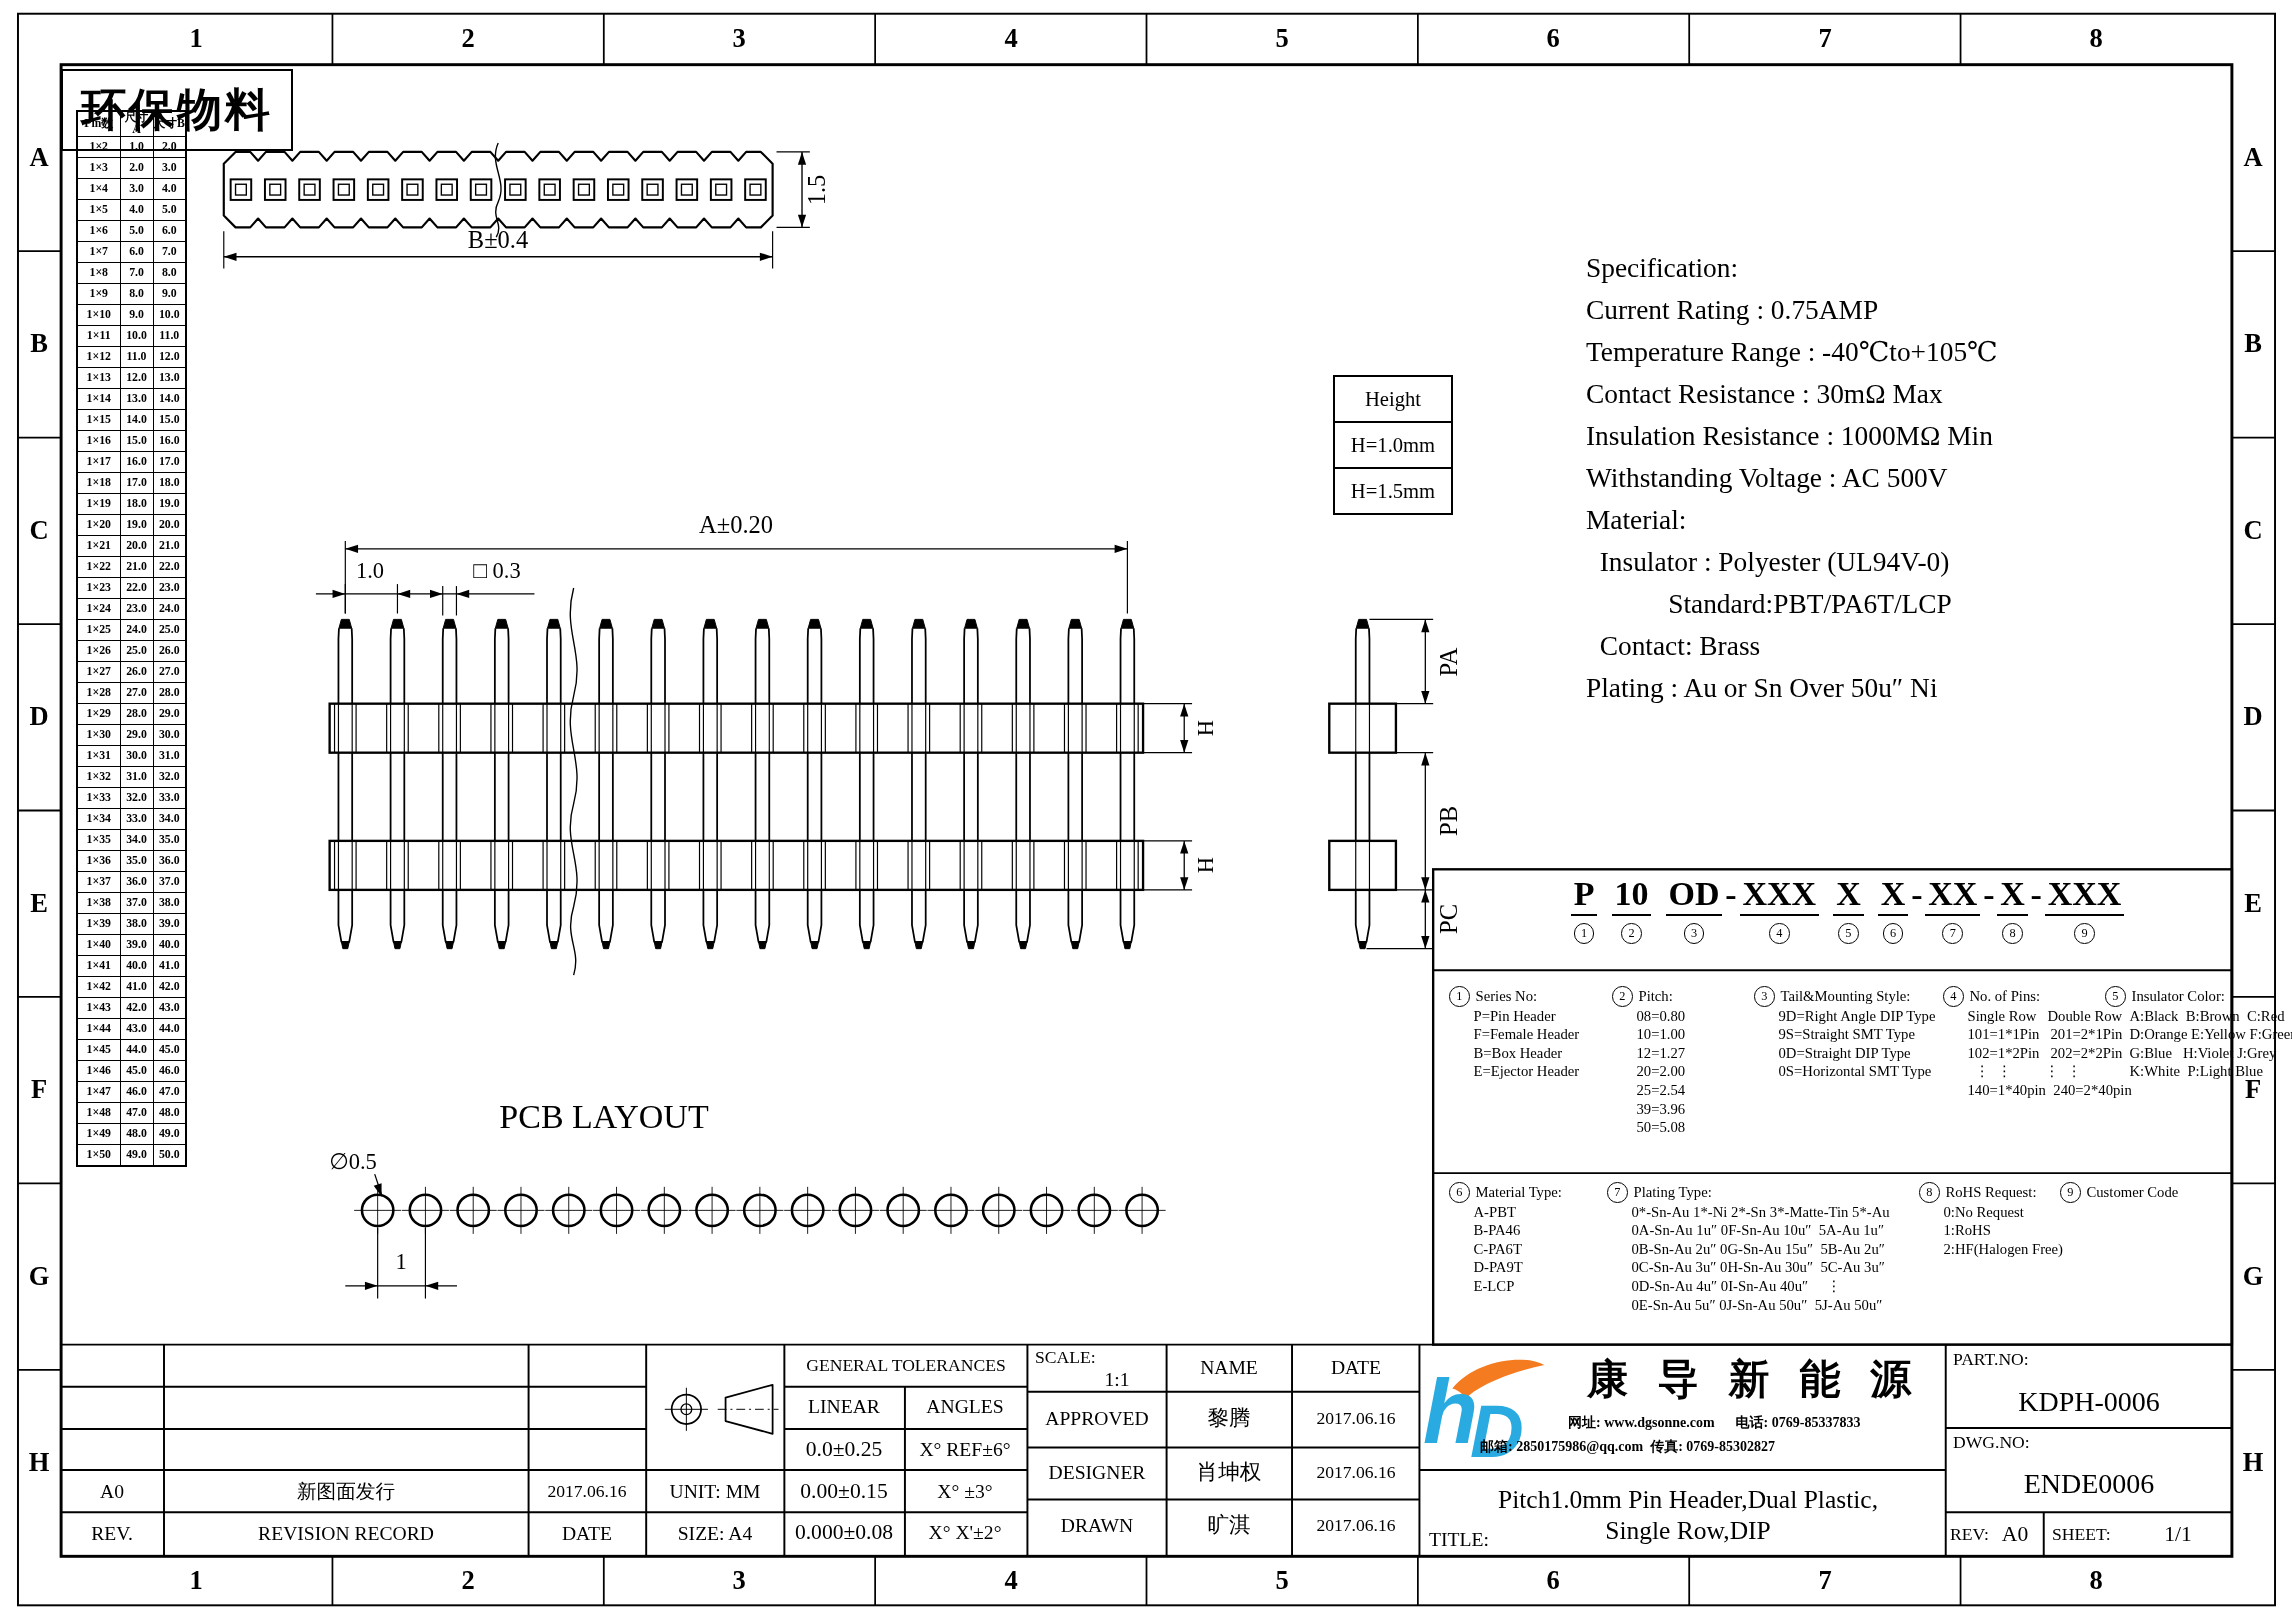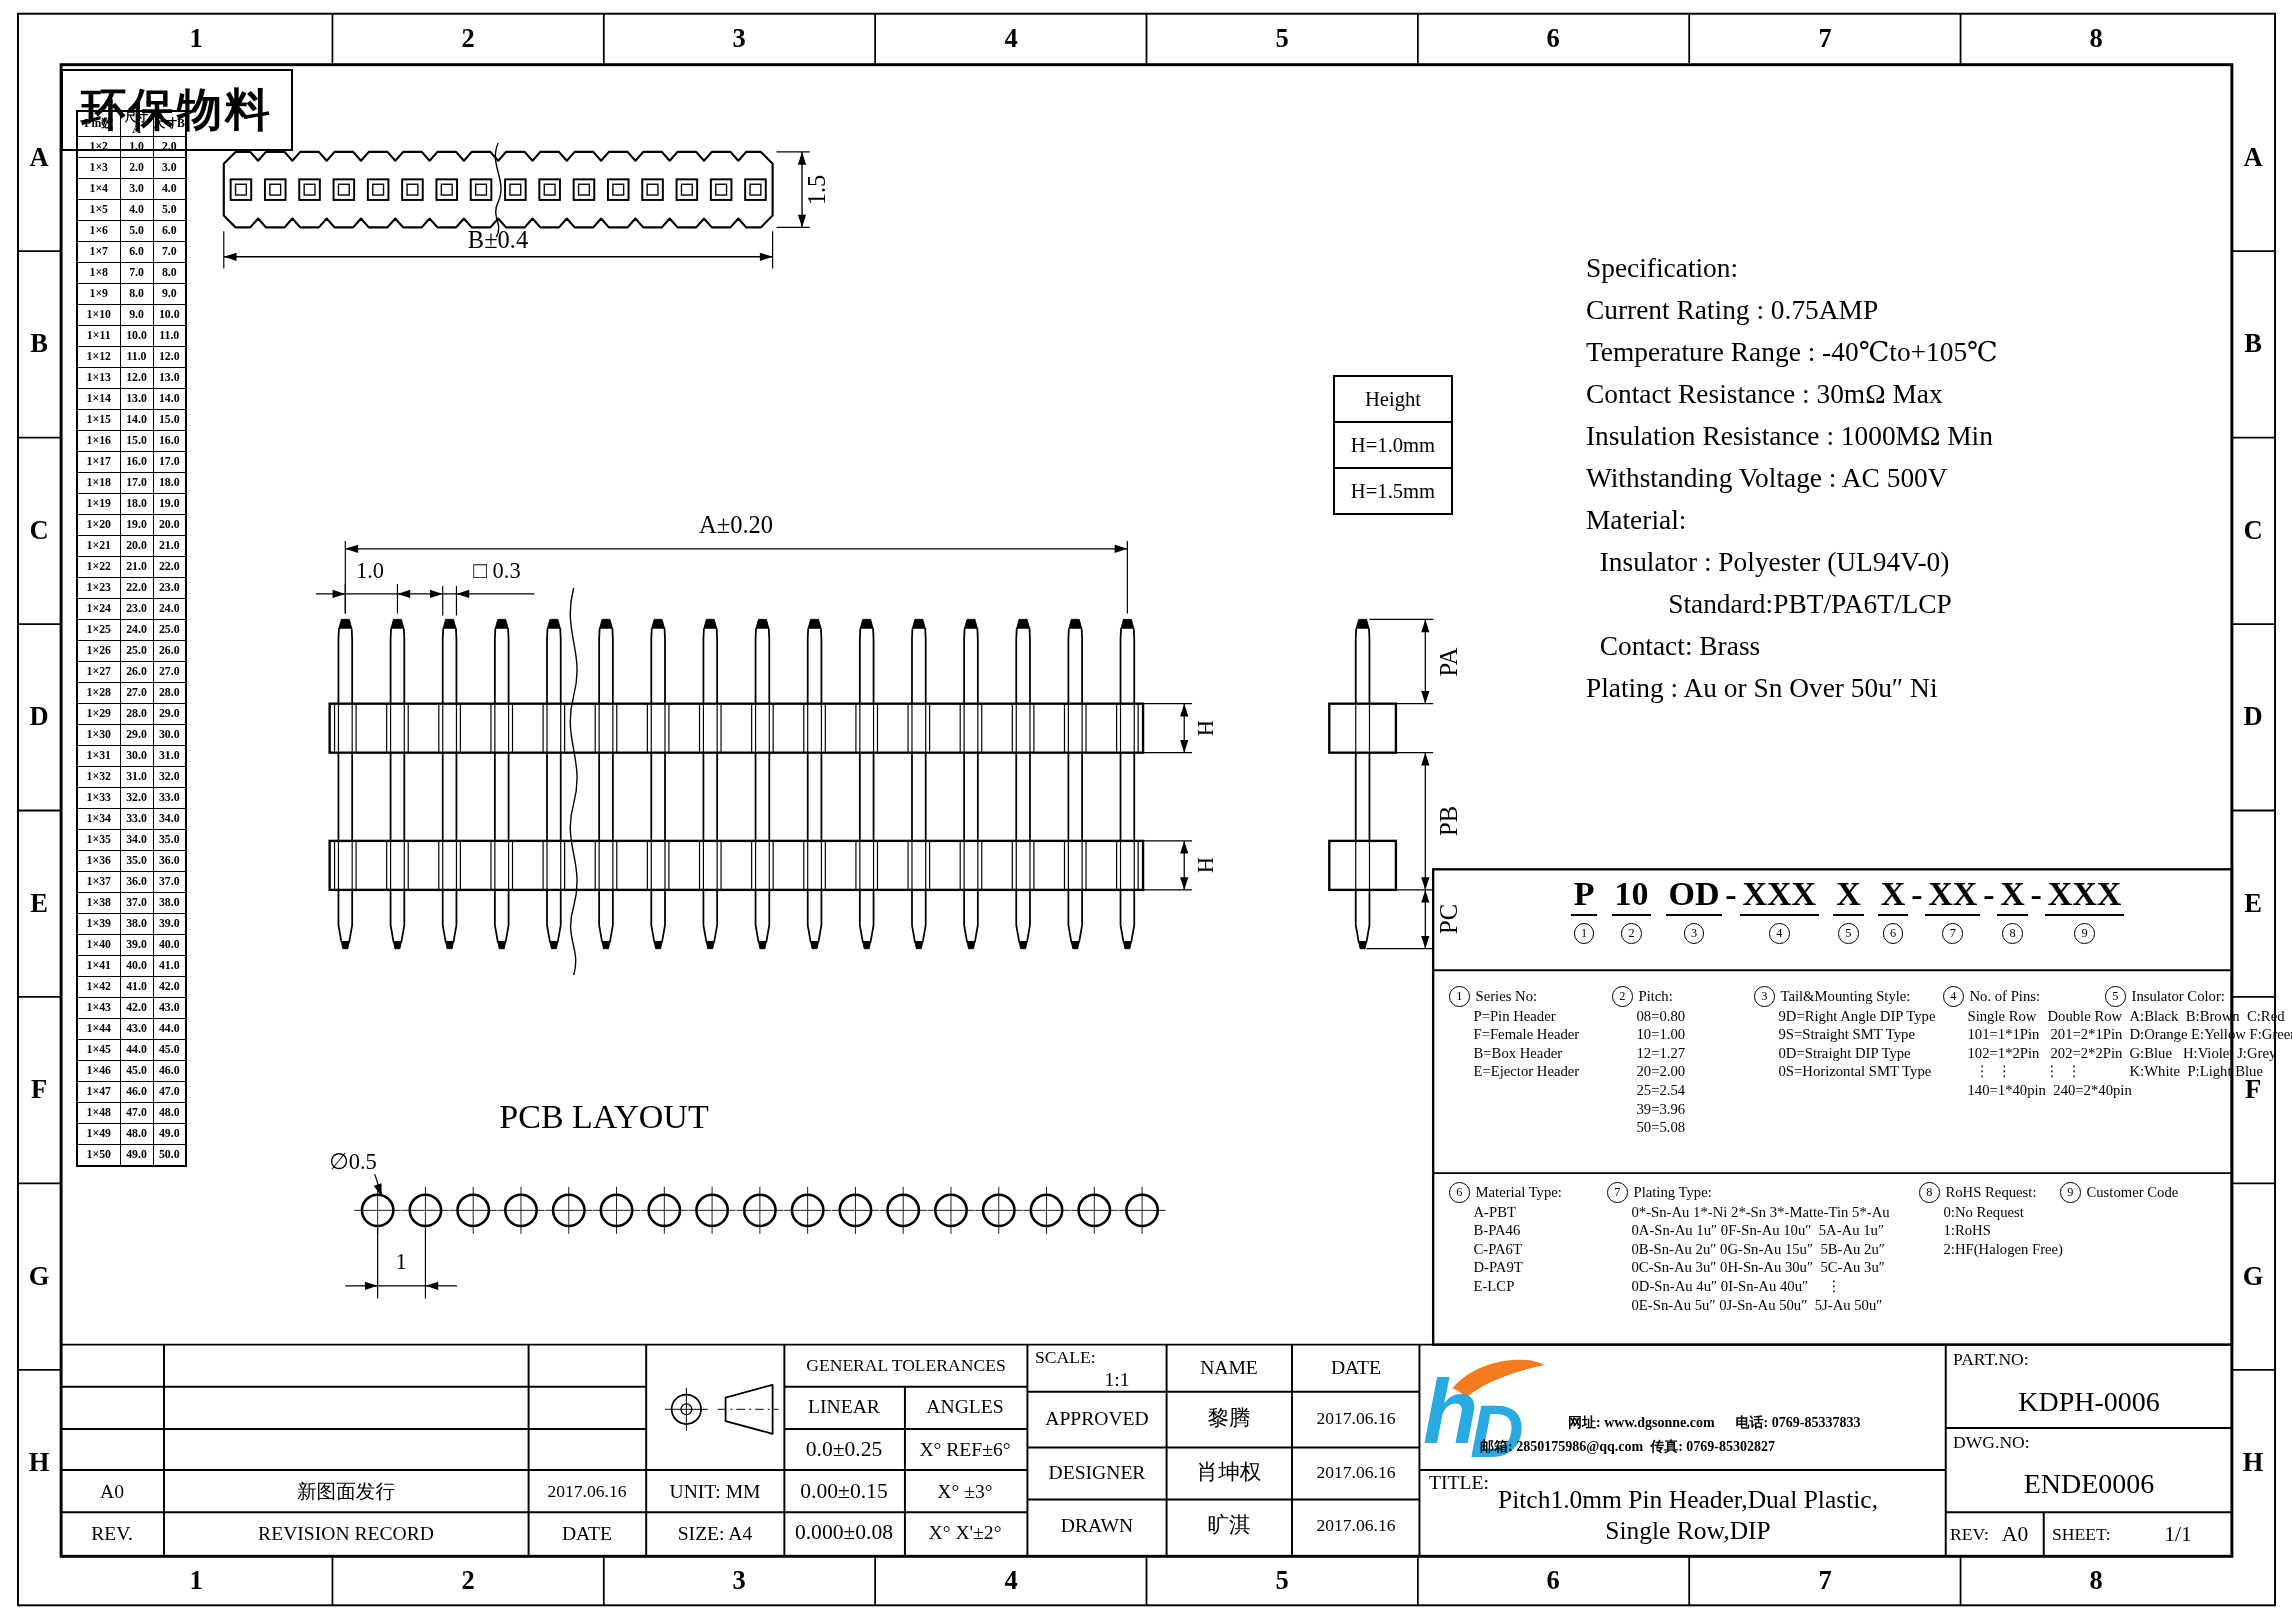--- a/index.html
+++ b/index.html
@@ -863,25 +863,26 @@
   <div class="lbl tb" style="left:1097px;top:1526px">DRAWN</div>
   <div class="lbl tbV" style="left:1229px;top:1526px">旷淇</div>
   <div class="lbl tbS" style="left:1356px;top:1526px">2017.06.16</div>
 
   
   <svg class="abs" style="left:1423px;top:1349px;overflow:visible" width="139" height="120" viewBox="0 0 142 122">
     <path d="M30 40 C52 12 102 4 124 16 C96 22 60 34 44 50 C39 44 34 41 30 40 Z" fill="#F47B20"></path>
     <text x="0" y="96" font-size="92" font-weight="bold" font-style="italic" fill="#29ABE2">h</text>
     <text x="48" y="110" font-size="76" font-weight="bold" font-style="italic" fill="#29ABE2">D</text>
   </svg>
+  <div class="lbl" style="left:1754px;top:1380px;font-size:41px;font-weight:bold;letter-spacing:9.8px">康 导 新 能 源</div>
   <div class="lblL small-bold" style="left:1568px;top:1423px">网址: www.dgsonne.com      电话: 0769-85337833</div>
   <div class="lblL small-bold" style="left:1480px;top:1447px">邮箱: 2850175986@qq.com  传真: 0769-85302827</div>
 
   
-  <div class="lblL tb" style="left:1429px;top:1483px">TITLE:</div>
+  <div class="lblL tb" style="left:1429px;top:1540px">TITLE:</div>
   <div class="lbl" style="left:1688px;top:1500px;font-size:25.5px">Pitch1.0mm Pin Header,Dual Plastic,</div>
   <div class="lbl" style="left:1688px;top:1531px;font-size:25.5px">Single Row,DIP</div>
 
   
   <div class="lblL tbS" style="left:1953px;top:1360px">PART.NO:</div>
   <div class="lbl" style="left:2089px;top:1402px;font-size:28px">KDPH-0006</div>
   <div class="lblL tbS" style="left:1953px;top:1443px">DWG.NO:</div>
   <div class="lbl" style="left:2089px;top:1484px;font-size:28px">ENDE0006</div>
   <div class="lblL tbS" style="left:1950px;top:1535px">REV:</div>
   <div class="lbl tbV" style="left:2015px;top:1535px">A0</div>

